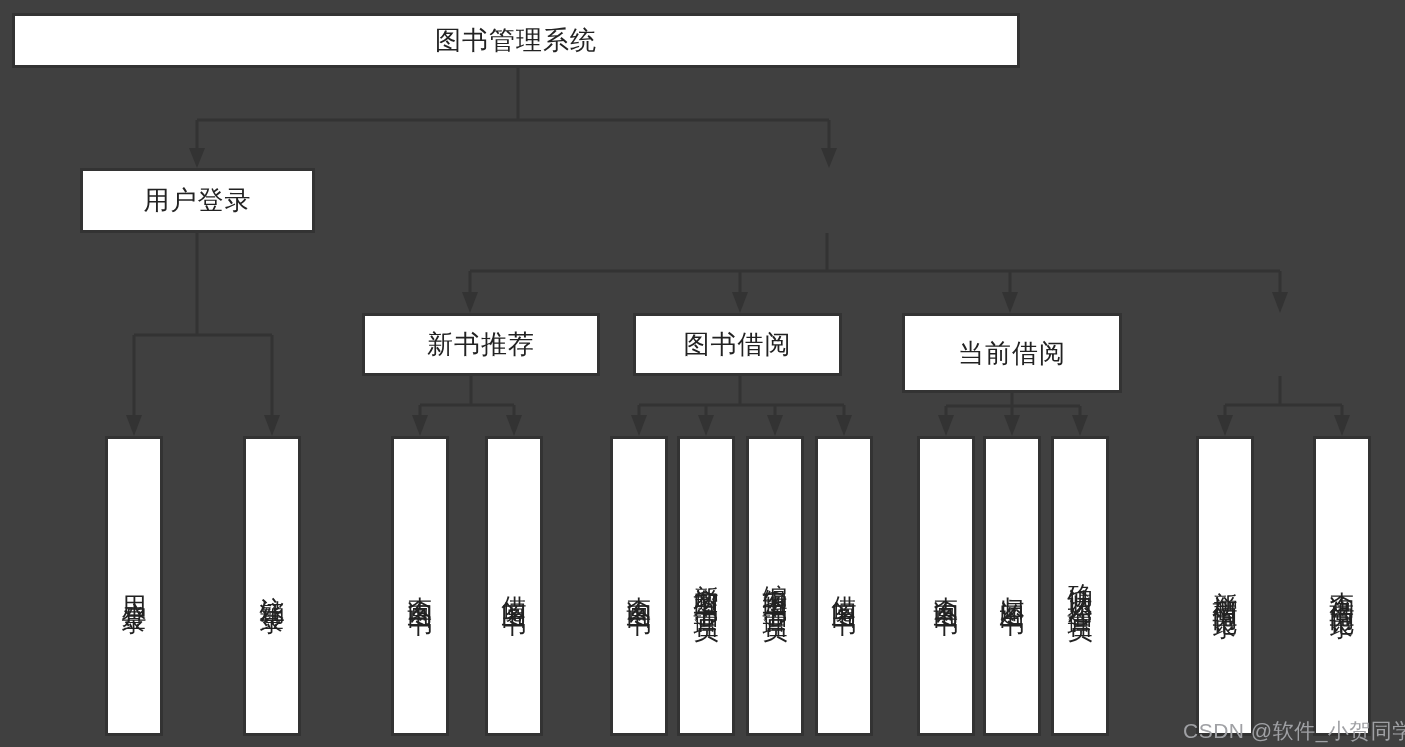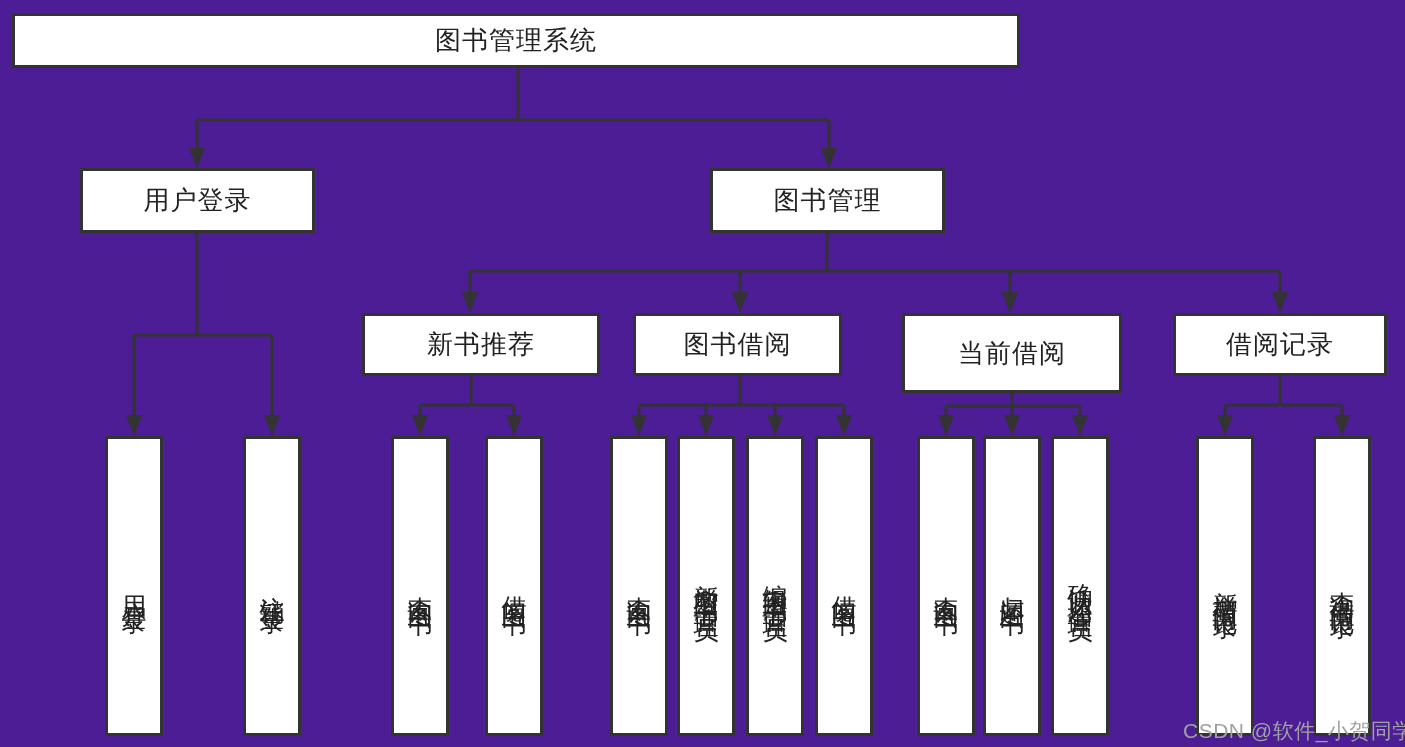--- a/index.html
+++ b/index.html
@@ -5,21 +5,21 @@
   html, body {
     margin: 0;
     padding: 0;
     background: #ffffff;
     font-family: "Liberation Sans", sans-serif;
   }
   .canvas {
     position: relative;
     width: 1405px;
     height: 747px;
-    background: #4c1d95;
+    background: #404040;
     overflow: hidden;
     text-decoration: underline;
   }
   .connectors {
     position: absolute;
     left: 0;
     top: 0;
     pointer-events: none;
   }
   .node, .leaf {
@@ -102,26 +102,24 @@
       <polygon points="1004,415 1020,415 1012,436"></polygon>
       <polygon points="1072,415 1088,415 1080,436"></polygon>
       <polygon points="1217,415 1233,415 1225,436"></polygon>
       <polygon points="1334,415 1350,415 1342,436"></polygon>
     </g>
   </svg>
 
   <div class="node" style="left:12px; top:13px; width:1008px; height:55px;">图书管理系统</div>
 
   <div class="node" style="left:80px; top:168px; width:235px; height:65px;">用户登录</div>
-  <div class="node" style="left:710px; top:168px; width:235px; height:65px;">图书管理</div>
 
   <div class="node" style="left:362px; top:313px; width:238px; height:63px;">新书推荐</div>
   <div class="node" style="left:633px; top:313px; width:209px; height:63px;">图书借阅</div>
   <div class="node" style="left:902px; top:313px; width:220px; height:80px;">当前借阅</div>
-  <div class="node" style="left:1173px; top:313px; width:214px; height:63px;">借阅记录</div>
 
   <div class="leaf" style="left:105px;">
     <span class="vtext">用户登录</span>
   </div>
   <div class="leaf" style="left:243px;">
     <span class="vtext">注销登录</span>
   </div>
 
   <div class="leaf" style="left:391px;">
     <span class="vtext">查询图书</span>

